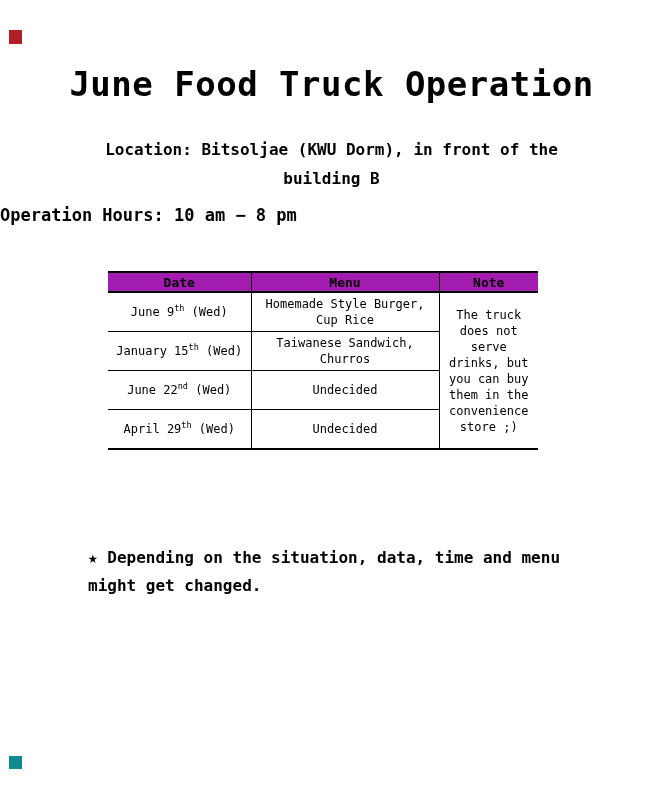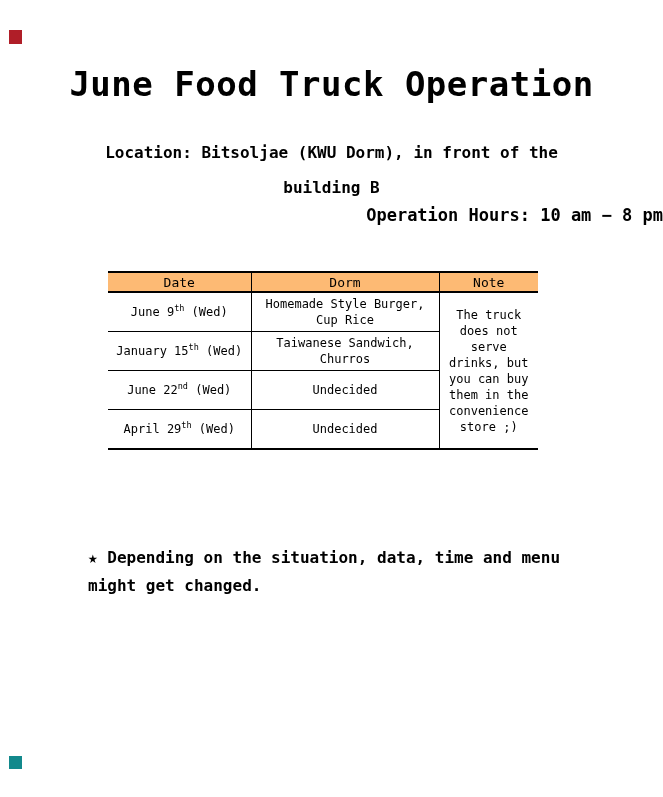--- a/index.html
+++ b/index.html
@@ -19,45 +19,45 @@
     position: absolute; top: 41px; left: 0; right: 0;
     text-align: center;
     font-size: 34px; font-weight: bold;
     letter-spacing: 0.5px;
     white-space: nowrap;
   }
   .location-text {
     position: absolute; top: 135px; left: 0; right: 0;
     text-align: center;
     font-size: 16px; font-weight: bold;
-    line-height: 35px;
+    line-height: 29px;
     white-space: pre-line;
   }
   .hours-text {
     position: absolute; top: 205px; left: 0; right: 0;
-    text-align: right;
+    text-align: left;
     font-size: 17px; font-weight: bold;
     white-space: nowrap;
   }
   .table-wrap { position: absolute; top: 271px; left: 108px; }
   table.schedule {
     border-collapse: collapse;
     table-layout: fixed;
     width: 430px;
     border-top: 2px solid #000;
     border-bottom: 2px solid #000;
   }
   col.c-date { width: 143px; }
   col.c-menu { width: 188px; }
   col.c-note { width: 99px; }
   table.schedule th {
     height: 18px;
-    background: #fdba74;
+    background: #a21caf;
     border-bottom: 2px solid #000;
-    font-size: 13px; font-weight: normal;
+    font-size: 13px; font-weight: bold;
     text-align: center;
     padding: 0;
   }
   table.schedule td {
     height: 38px;
     font-size: 12px;
     font-weight: normal;
     text-align: center;
     vertical-align: middle;
     padding: 0;
@@ -112,21 +112,21 @@
   <div class="table-wrap">
     <table class="schedule">
       <colgroup>
           <col class="c-date">
           <col class="c-menu">
           <col class="c-note">
         </colgroup>
       <thead>
         <tr>
           <th class="v-right">Date</th>
-          <th>Dorm</th>
+          <th>Menu</th>
           <th class="v-left">Note</th>
         </tr>
       </thead>
       <tbody>
         <tr class="sep">
           <td class="v-right h-sep date-cell"><span>June 9</span><sup class="ord">th</sup><span> (Wed)</span></td>
           <td class="h-sep menu-cell">Homemade Style Burger,
 Cup Rice</td>
           <td class="v-left note-cell" rowspan="4">The truck
 does not

